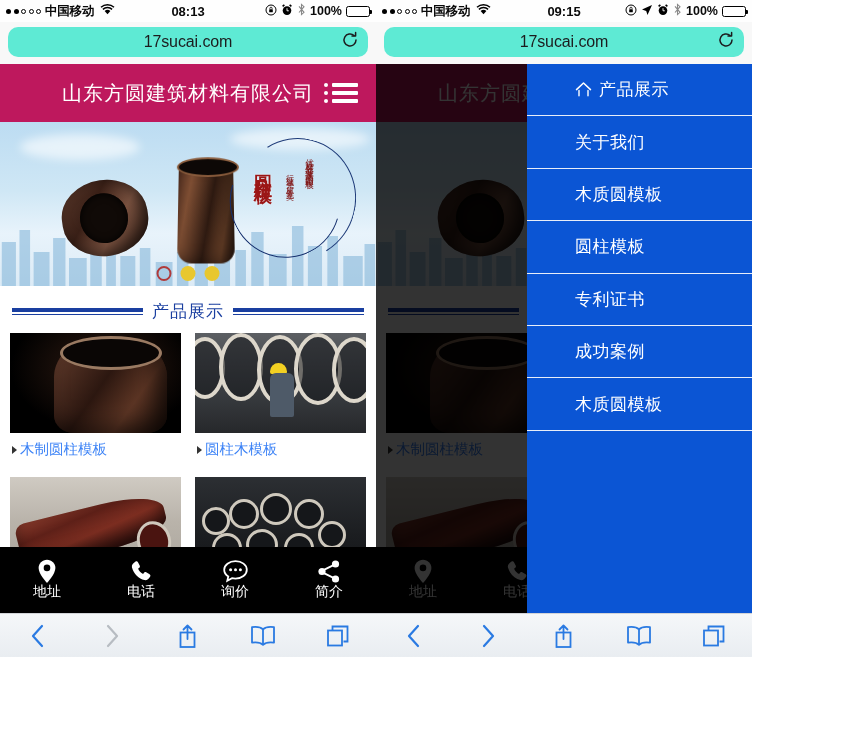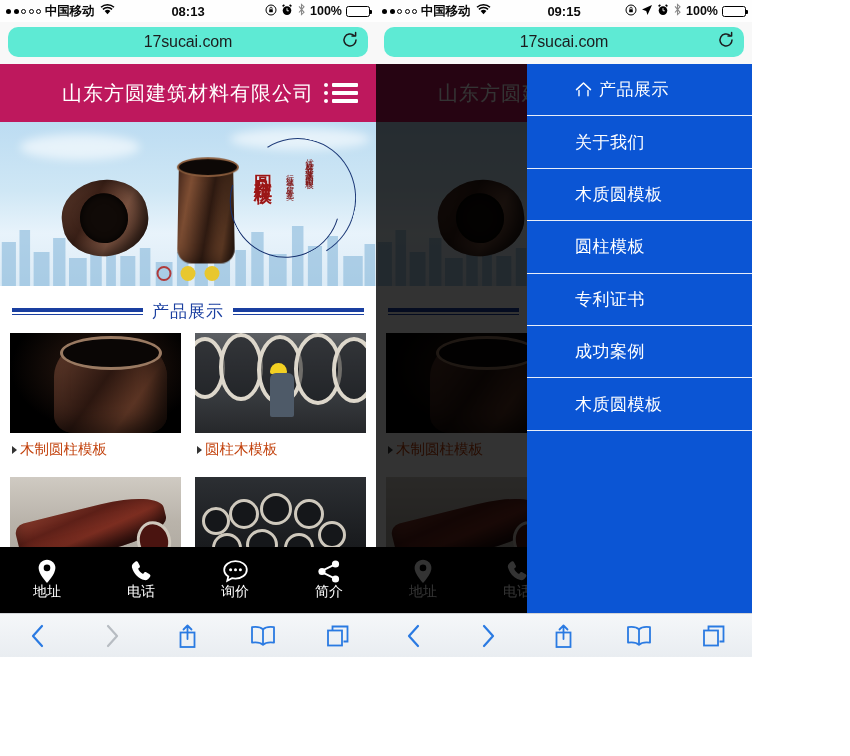--- a/index.html
+++ b/index.html
@@ -139,21 +139,21 @@
   .sec-rule::after {
     content:""; position:absolute; left:0; right:0; bottom:0; height:1.5px; background:#1a3fa0;
   }
   .sec-text { font-size: 17px; font-weight: normal; color: #1a3fa0; letter-spacing: 1px; white-space: nowrap; }
 
   
   .grid { padding: 0 10px; display: grid; grid-template-columns: 1fr 1fr; gap: 8px 14px; }
   .card { }
   .thumb { width: 100%; height: 100px; overflow: hidden; position: relative; }
   .plabel {
-    font-size: 14.5px; color: #c2410c; padding: 7px 2px 10px;
+    font-size: 14.5px; color: #3b82f6; padding: 7px 2px 10px;
     display: flex; align-items: center; gap: 3px;
   }
   .tri { width: 0; height: 0; border-left: 5px solid #333; border-top: 4px solid transparent; border-bottom: 4px solid transparent; }
 
   
   .img1 { background: radial-gradient(ellipse at 55% 35%, #2a1812 0%, #150c08 40%, #000 70%), linear-gradient(160deg,#f2efec 0%, #e8e2dc 100%); }
   .img1 .bowl {
     position:absolute; left: 26%; top: 4%; width: 66%; height: 96%;
     border-radius: 42% 42% 18% 18%;
     background: linear-gradient(125deg,#6a4130 0%, #2c1710 45%, #5c3524 70%, #1c0f0a 100%);

